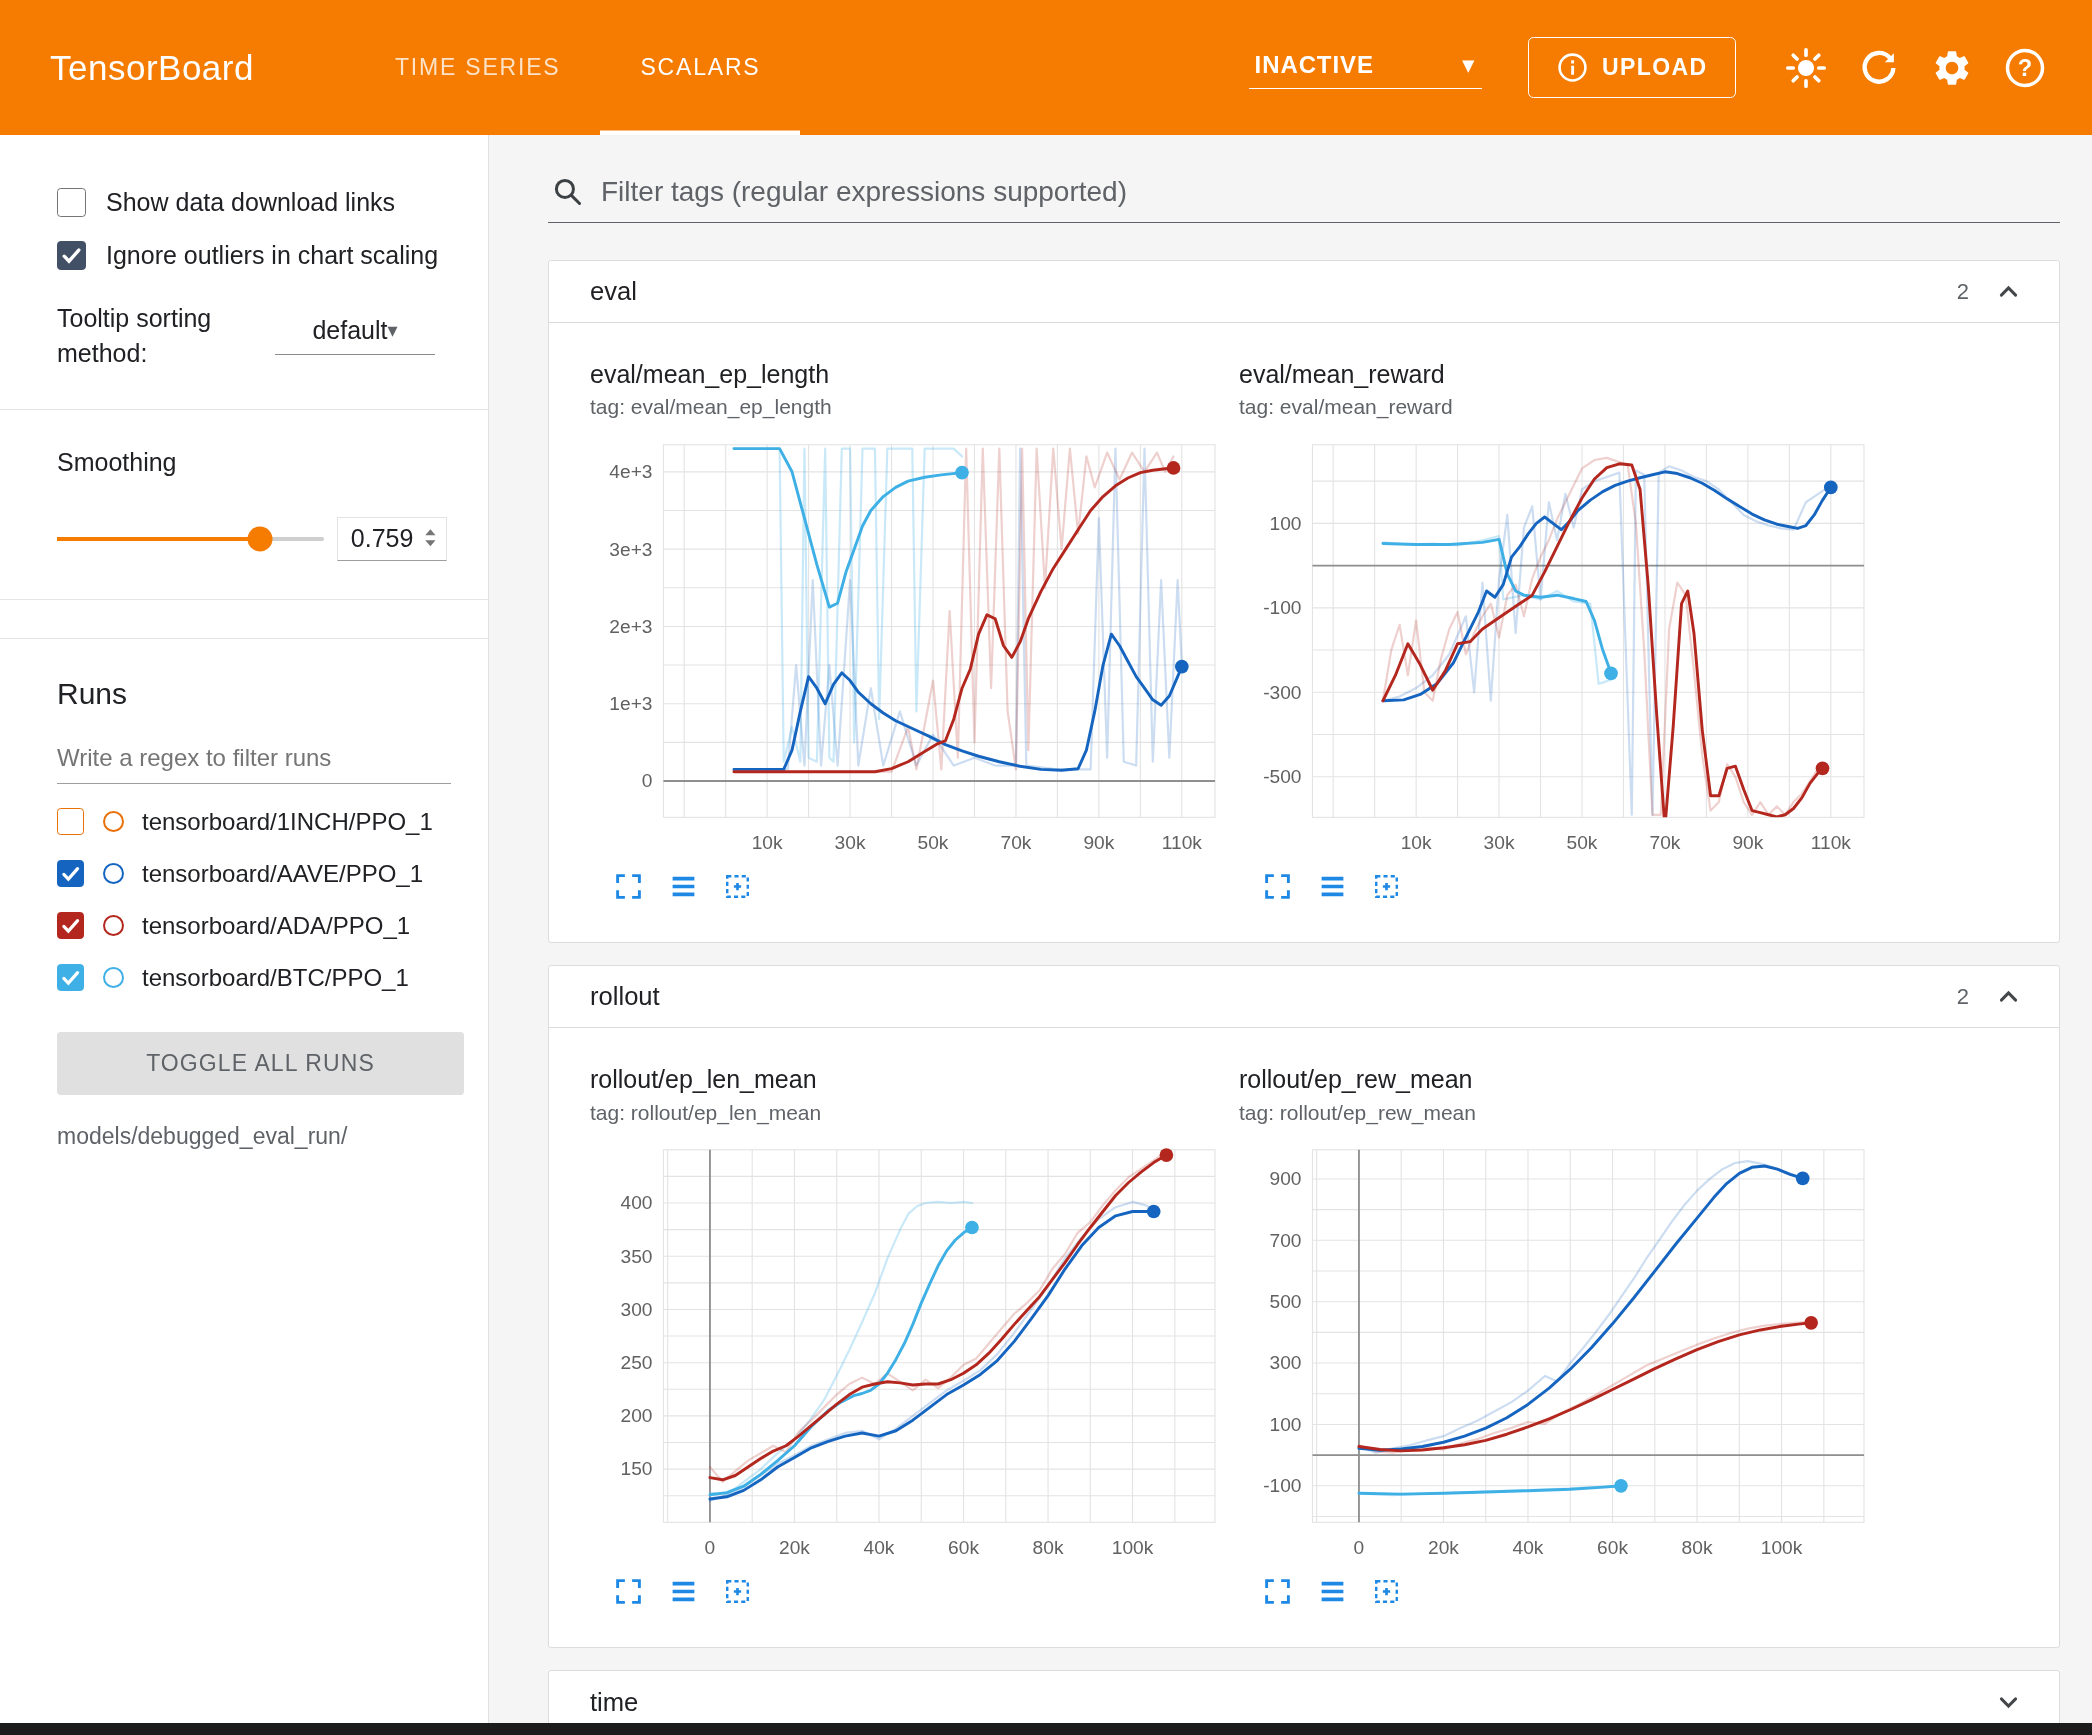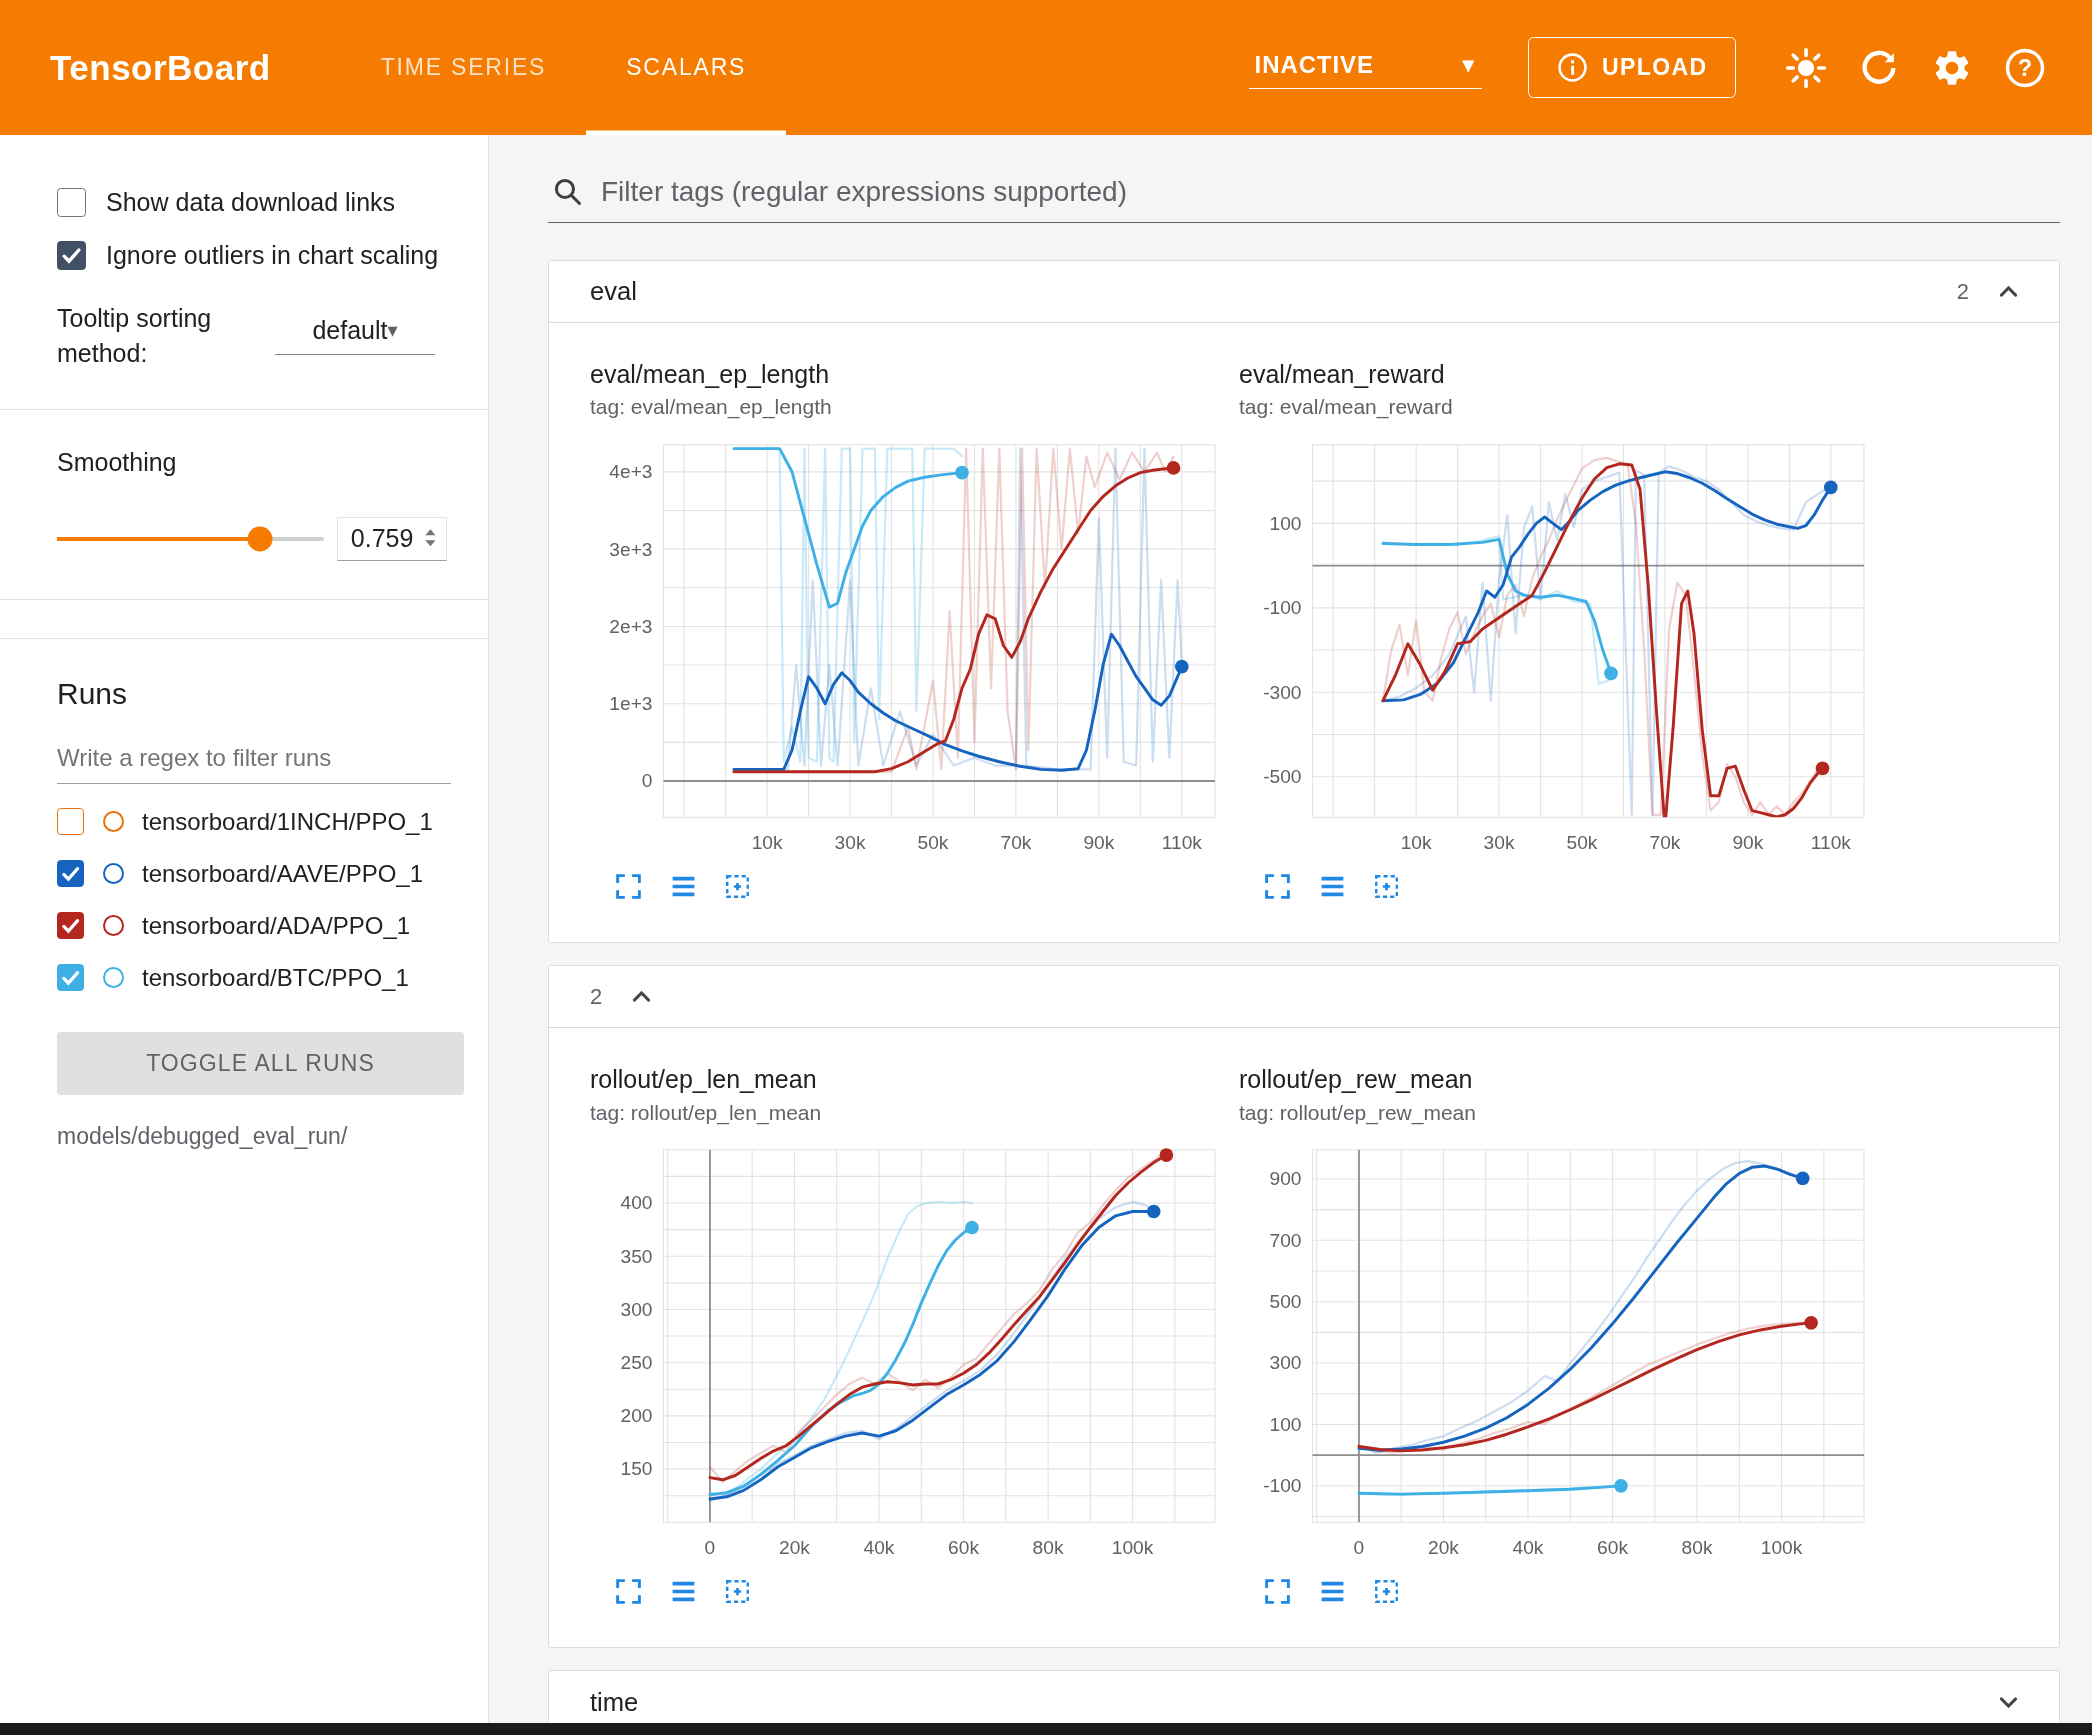--- a/index.html
+++ b/index.html
@@ -1,21 +1,21 @@
 <!DOCTYPE html>
 <html style="font-size:14.6px"><head>
 <meta charset="utf-8">
 <style>
   *{margin:0;padding:0;box-sizing:border-box}
   html,body{background:#fff}
   body{width:2092px;height:1735px;overflow:hidden;position:relative;font-family:"Liberation Sans",sans-serif;color:#202124}
 
   
   .topbar{height:135px;background:#f57c00;display:flex;align-items:center;padding:0 31px 0 50px;color:#fff}
-  .brand{font-size:35px;font-weight:700;margin-right:70px;letter-spacing:0.5px}
+  .brand{font-size:35px;font-weight:400;margin-right:101px;letter-spacing:0.5px}
   .tabs{display:flex;height:100%}
   .tab{display:flex;align-items:center;padding:0 40px;font-size:23px;font-weight:500;letter-spacing:1.8px;color:rgba(255,255,255,.78);cursor:pointer}
   .tab.active{color:#fff;box-shadow:inset 0 -4.6px 0 #fff}
   .spacer{flex:1}
   .status-select{display:flex;align-items:center;justify-content:space-between;min-width:233px;border-bottom:1.8px solid #fff;padding:5.5px 7.3px 9.1px 5.5px;font-size:24px;font-weight:700;letter-spacing:0.9px;margin-right:46px;cursor:pointer}
   .status-select .caret{font-size:22px;margin-left:18.3px}
   .upload-btn{display:flex;align-items:center;gap:14.6px;background:none;border:1.8px solid #fff;border-radius:5.5px;color:#fff;font-size:23px;font-weight:700;letter-spacing:1.4px;padding:13.7px 27.4px;margin-right:33px;cursor:pointer;font-family:inherit}
   .hicon{width:42px;height:42px;margin:0 15.5px;color:#fff;cursor:pointer}
   .hicon svg,.iicon svg{width:100%;height:100%;display:block}
   .iicon{width:31px;height:31px;display:inline-block}
@@ -382,20 +382,21 @@
                   <path d="M9 12h6M12 9v6" stroke="currentColor" stroke-width="2.2"></path>
                 </svg>
               </span>
             </div>
           </div>
         </div>
     </section>
 
     <section class="card">
       <div class="card-header">
+        <span class="card-title">rollout</span>
         <span class="card-count">2</span>
         <span class="chev">
           <svg viewBox="0 0 24 24">
               <path d="M6.5 14.8l5.5-5.6 5.5 5.6" fill="none" stroke="currentColor" stroke-width="2.3" stroke-linecap="round"></path>
             </svg>
         </span>
       </div>
       <div class="card-body" id="card-rollout-charts">
           <div class="chart-block">
             <div class="chart-title">rollout/ep_len_mean</div>

